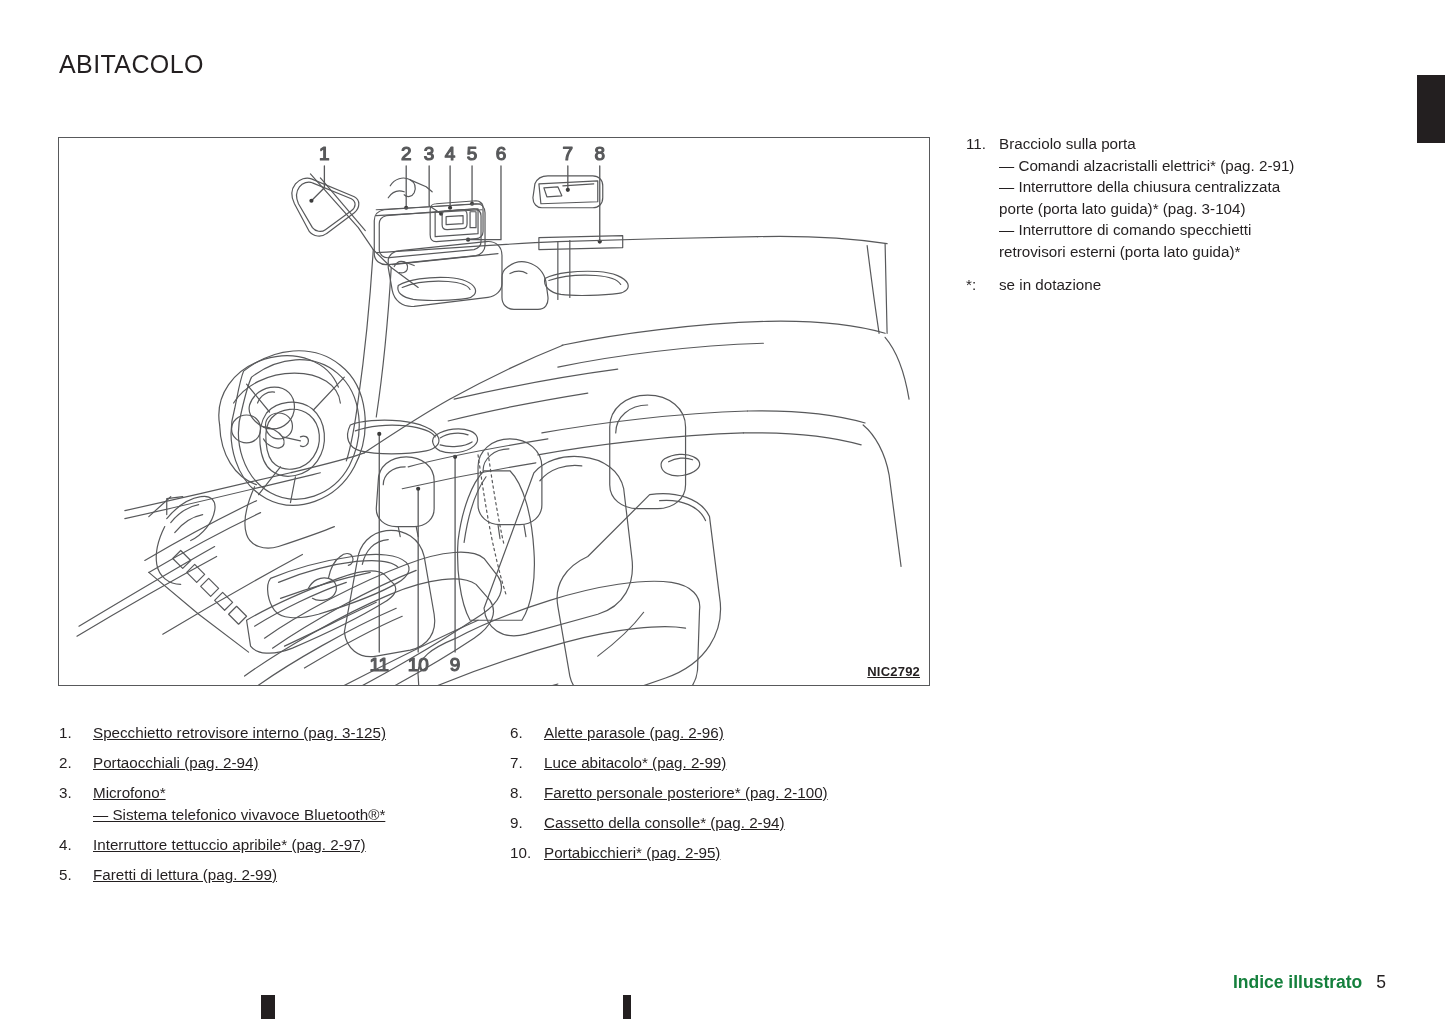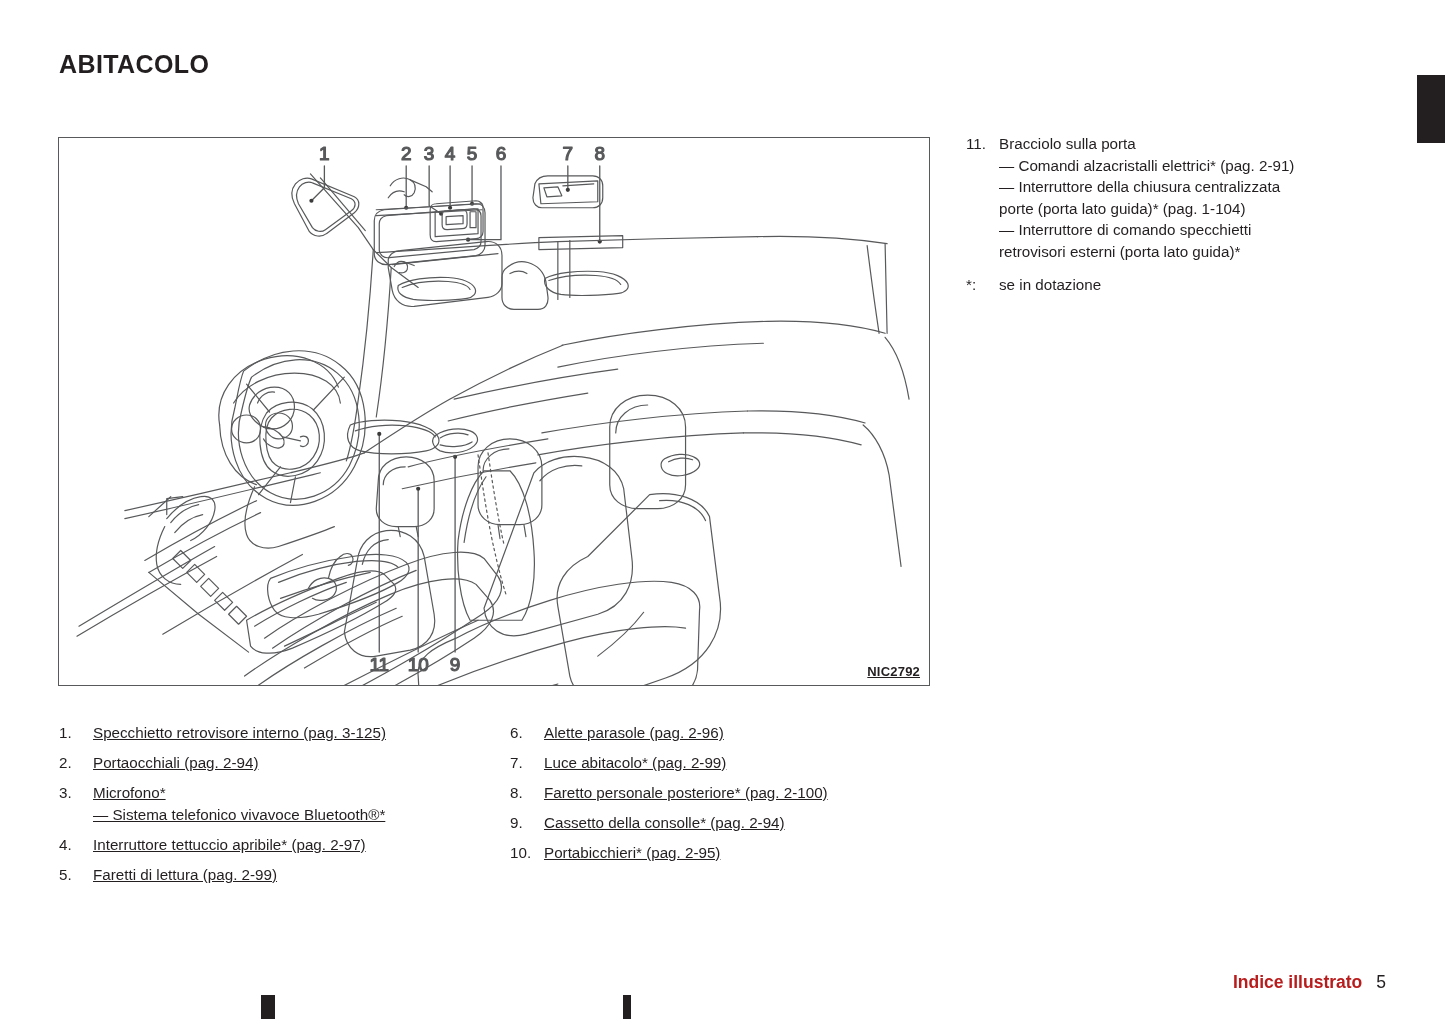--- a/index.html
+++ b/index.html
@@ -17,21 +17,21 @@
     -webkit-font-smoothing: antialiased;
   }
 
   
   .page-title {
     position: absolute;
     left: 59px;
     top: 33px;
     font-size: 25px;
     letter-spacing: 0.4px;
-    font-weight: 700;
+    font-weight: 400;
     color: #231f20;
   }
 
   
   .edge-tab {
     position: absolute;
     right: 0;
     top: 75px;
     width: 28px;
     height: 68px;
@@ -104,21 +104,21 @@
   
   .footer {
     position: absolute;
     right: 59px;
     bottom: 26px;
     display: flex;
     align-items: baseline;
     gap: 14px;
     font-size: 17.5px;
   }
-  .footer-label { font-weight: 700; color: #b91c1c; }
+  .footer-label { font-weight: 700; color: #15803d; }
   .footer-page  { font-weight: 400; color: #231f20; font-size: 17.5px; }
 
   
   .reg-mark { position: absolute; background: #231f20; }
   .reg-a { left: 261px; bottom: 0px;  width: 14px; height: 24px; }
   .reg-b { left: 623px; bottom: 0px;  width: 8px;  height: 24px; }
 
   
   .callout { font-family: "Liberation Sans", sans-serif; font-size: 19px; fill: #58595b; }
 </style>
@@ -491,21 +491,21 @@
   </div>
 </div>
 
 <div class="note-col">
   <div class="note-row">
     <div class="note-num">11.</div>
     <div class="note-txt">
       <span>Bracciolo sulla porta</span>
       <span>— Comandi alzacristalli elettrici* (pag. 2-91)</span>
       <span>— Interruttore della chiusura centralizzata</span>
-      <span>porte (porta lato guida)* (pag. 1-104)</span>
+      <span>porte (porta lato guida)* (pag. 3-104)</span>
       <span>— Interruttore di comando specchietti</span>
       <span>retrovisori esterni (porta lato guida)*</span>
     </div>
   </div>
   <div class="note-row">
     <div class="note-num">*:</div>
     <div class="note-txt">
       <span>se in dotazione</span>
     </div>
   </div>

